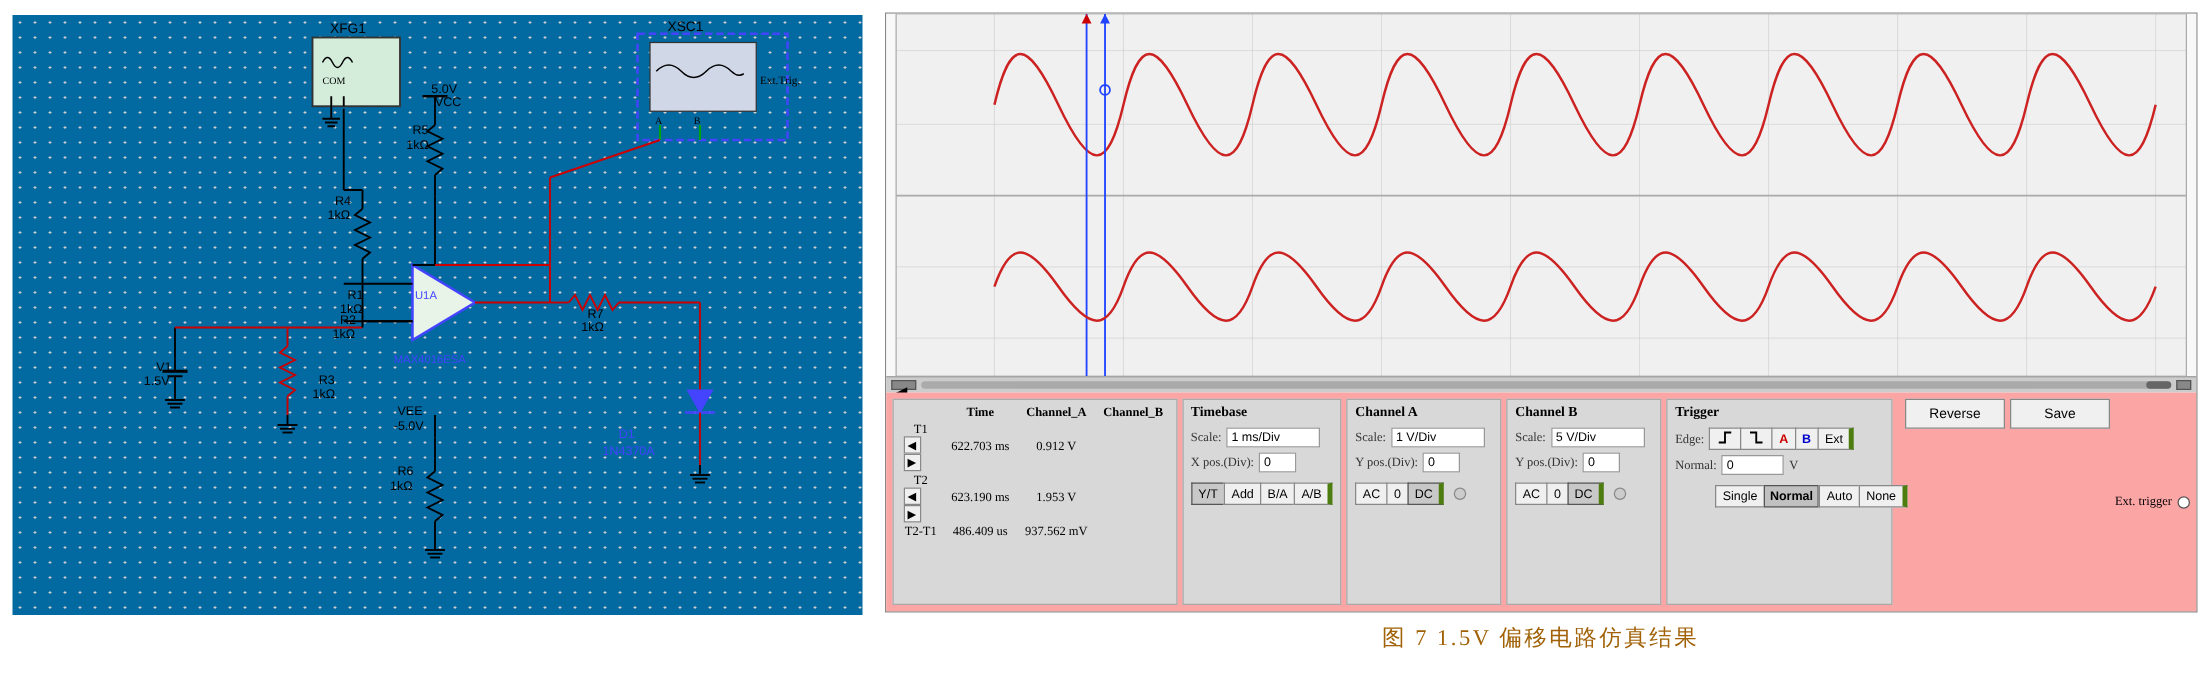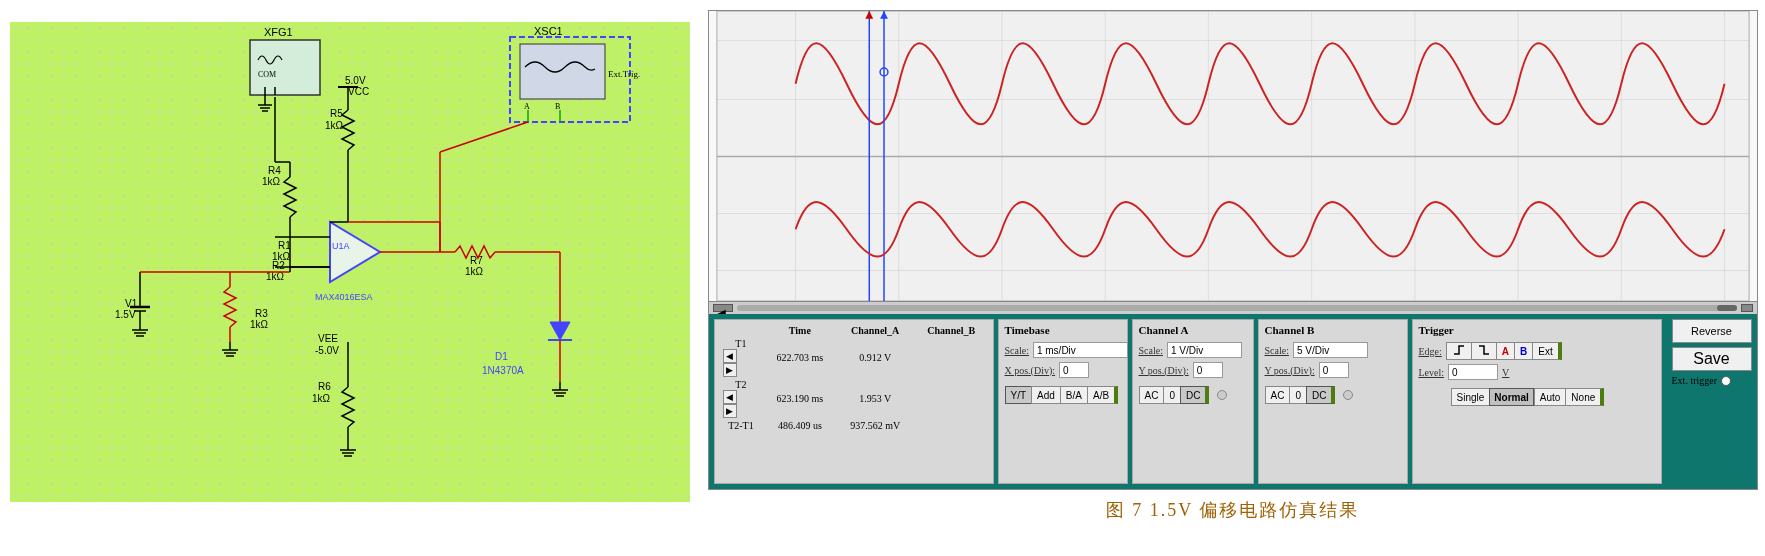--- a/index.html
+++ b/index.html
@@ -21,22 +21,22 @@
       position: relative;
       display: flex;
       flex-direction: column;
       align-items: center;
     }
 
     .circuit-diagram {
       width: 680px;
       height: 480px;
       position: relative;
-      background: #bef264;
-      margin-top: 22px;
+      background: #0369a1;
+      margin-top: 12px;
     }
 
     
     .circuit-diagram::before {
       content: '';
       position: absolute;
       top: 0; left: 0; right: 0; bottom: 0;
       background-image: radial-gradient(circle, #ccc 1px, transparent 1px);
       background-size: 12px 12px;
     }
@@ -76,21 +76,21 @@
       flex: 1;
       background: #f8f8f8;
       position: relative;
       border-bottom: 1px solid #888;
       overflow: hidden;
     }
 
     
     .osc-controls {
       height: 175px;
-      background: #0f766e;
+      background: #fca5a5;
       display: flex;
       flex-direction: row;
       padding: 5px;
       gap: 4px;
       position: relative;
     }
 
     .ctrl-section {
       background: #d8d8d8;
       border: 1px solid #aaa;
@@ -111,21 +111,20 @@
       display: flex;
       flex-direction: row;
       align-items: center;
       gap: 4px;
     }
 
     .ctrl-small-label {
       font-size: 10px;
       color: #333;
       white-space: nowrap;
-      text-decoration: underline;
     }
 
     .ctrl-input {
       background: #fff;
       border: 1px solid #999;
       font-size: 10px;
       padding: 1px 3px;
       width: 70px;
       height: 16px;
     }
@@ -198,23 +197,24 @@
       cursor: pointer;
       height: 14px;
       width: 14px;
       display: flex;
       align-items: center;
       justify-content: center;
     }
 
     .right-btns {
       display: flex;
-      flex-direction: column;
+      flex-direction: row;
       gap: 4px;
       margin-left: 4px;
+      justify-content: flex-end;
     }
 
     .ext-trigger-row {
       display: flex;
       flex-direction: row;
       align-items: center;
       gap: 4px;
       font-size: 10px;
     }
 
@@ -572,37 +572,37 @@
             <td></td>
           </tr>
         </tbody>
           </table>
       </div>
 
       <div class="ctrl-section" style="width:130px;">
         <div class="ctrl-label">Timebase</div>
         <div class="ctrl-row">
           <span class="ctrl-small-label">Scale:</span>
-          <input class="ctrl-input" value="1 ms/Div" style="width: 95px;">
+          <input class="ctrl-input" value="1 ms/Div" style="width: 75px;">
         </div>
         <div class="ctrl-row">
           <span class="ctrl-small-label">X pos.(Div):</span>
           <input class="ctrl-input" value="0" style="width: 30px;">
         </div>
         <div class="ctrl-row" style="margin-top:4px;">
           <div class="ctrl-btn-group">
             <button class="ctrl-btn active">Y/T</button>
             <button class="ctrl-btn">Add</button>
             <button class="ctrl-btn">B/A</button>
             <button class="ctrl-btn">A/B</button>
           </div>
         </div>
       </div>
 
-      <div class="ctrl-section" style="width:122px;">
+      <div class="ctrl-section" style="width:150px;">
         <div class="ctrl-label">Channel A</div>
         <div class="ctrl-row">
           <span class="ctrl-small-label">Scale:</span>
           <input class="ctrl-input" value="1 V/Div" style="width: 75px;">
         </div>
         <div class="ctrl-row">
           <span class="ctrl-small-label">Y pos.(Div):</span>
           <input class="ctrl-input" value="0" style="width: 30px;">
         </div>
         <div class="ctrl-row" style="margin-top:4px;">
@@ -652,37 +652,37 @@
                 <svg width="14" height="12" viewBox="0 0 14 12">
                     <polyline points="2,2 7,2 7,10 12,10" fill="none" stroke="#000" stroke-width="1.5"></polyline>
                   </svg>
               </button>
               <button class="ctrl-btn" style="font-weight:bold;color:#cc0000;">A</button>
               <button class="ctrl-btn" style="font-weight:bold;color:#0000cc;">B</button>
               <button class="ctrl-btn">Ext</button>
             </div>
           </div>
           <div class="ctrl-row">
-            <span class="ctrl-small-label">Level:</span>
+            <span class="ctrl-small-label">Normal:</span>
             <input class="ctrl-input" value="0" style="width: 50px;">
             <span class="ctrl-small-label">V</span>
           </div>
           <div class="ctrl-row" style="margin-top:4px;margin-left:32px;">
             <div class="ctrl-btn-group">
               <button class="ctrl-btn">Single</button>
               <button class="normal-btn">Normal</button>
               <button class="ctrl-btn">Auto</button>
               <button class="ctrl-btn">None</button>
             </div>
           </div>
         </div>
 
         <div class="right-btns">
           <button class="ctrl-btn" style="width:80px;height:24px;font-size:11px;">Reverse</button>
-          <button class="ctrl-btn" style="width:80px;height:24px;font-size:16px;">Save</button>
+          <button class="ctrl-btn" style="width:80px;height:24px;font-size:11px;">Save</button>
           <div class="ext-trigger-row">
             <span style="font-size:10px;">Ext. trigger</span>
             <div class="radio-circle"></div>
           </div>
         </div>
       </div>
 
     </div>
   </div>
 

